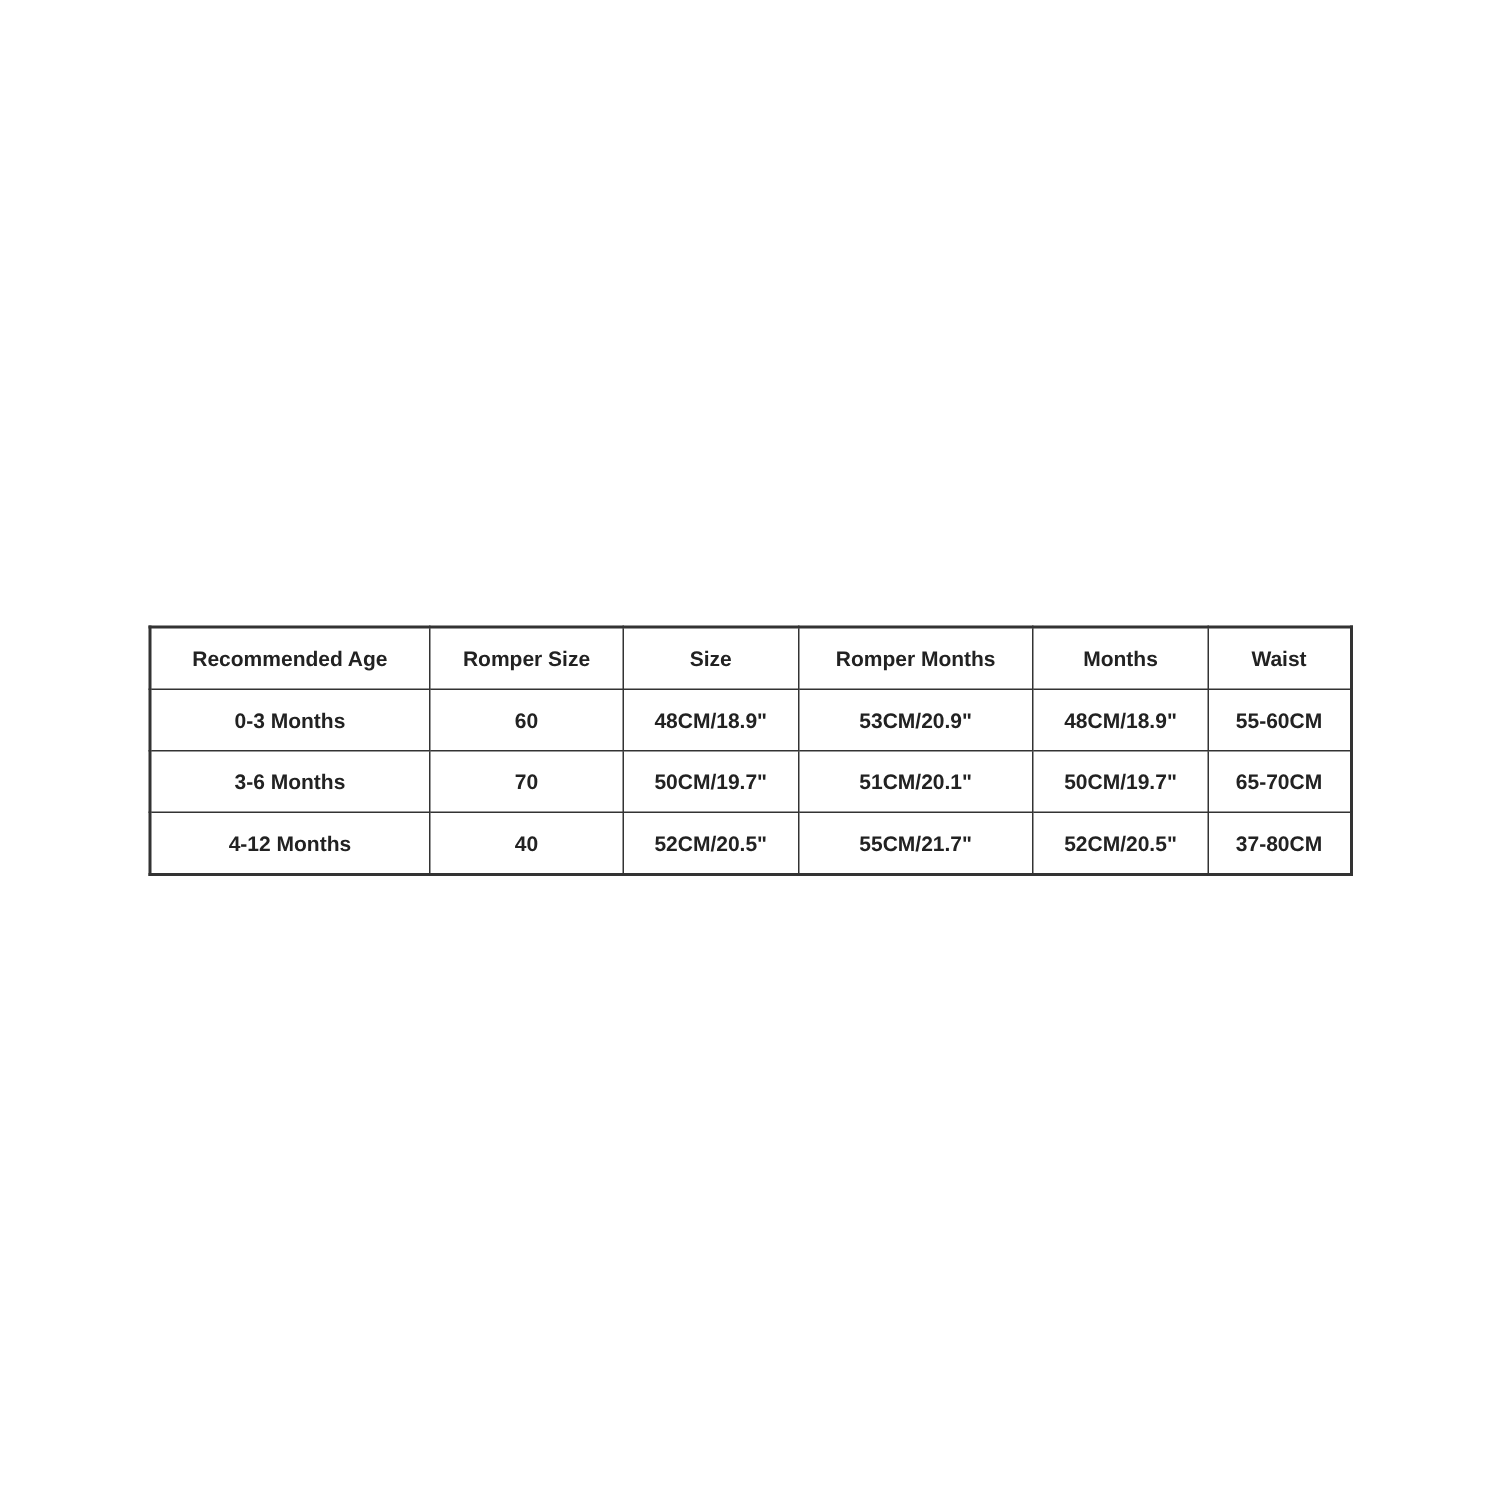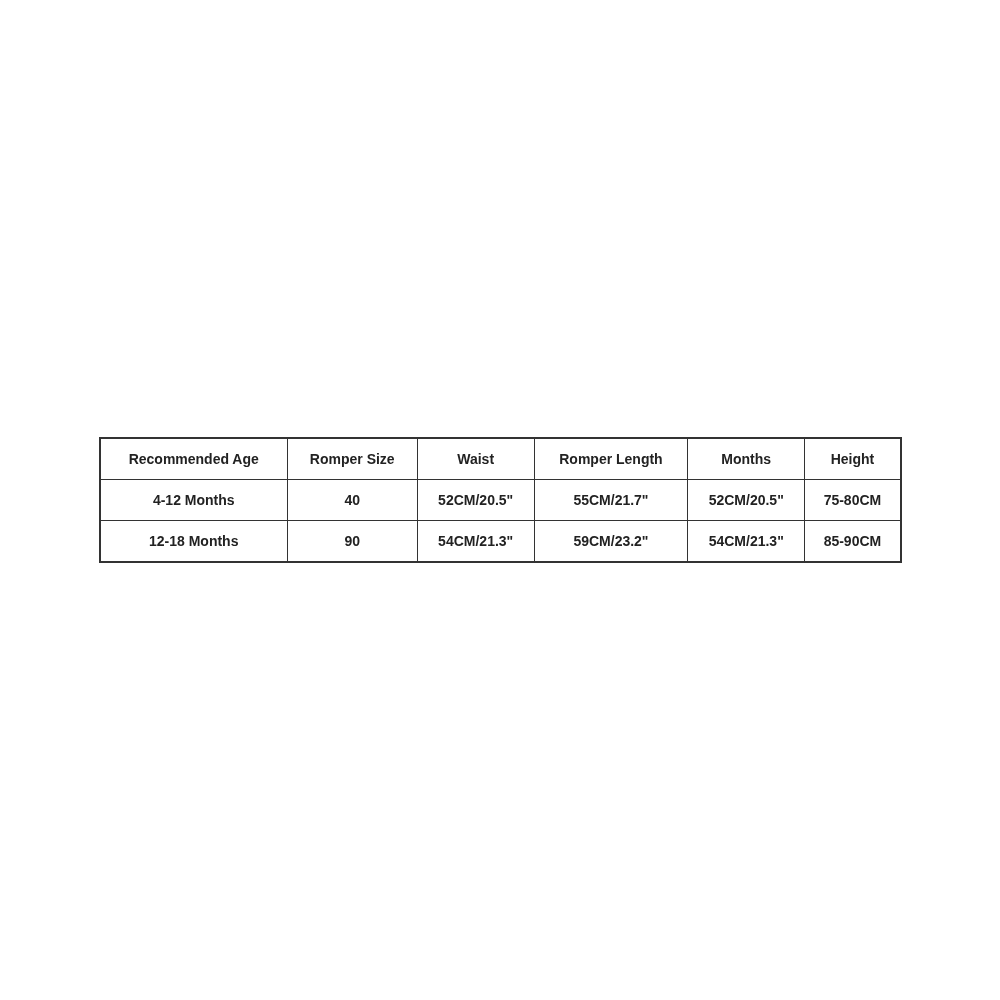--- a/index.html
+++ b/index.html
@@ -59,38 +59,46 @@
   </style>
 </head>
 <body>
 
 <div class="table-container">
   <table>
     <thead>
       <tr>
         <th>Recommended Age</th>
         <th>Romper Size</th>
+        <th>Size</th>
+        <th>Romper Months</th>
+        <th>Months</th>
         <th>Waist</th>
-        <th>Romper Length</th>
-        <th>Months</th>
-        <th>Height</th>
       </tr>
     </thead>
     <tbody id="table-body">
+    <tr>
+          <td>0-3 Months</td>
+          <td>60</td>
+          <td>48CM/18.9"</td>
+          <td>53CM/20.9"</td>
+          <td>48CM/18.9"</td>
+          <td>55-60CM</td>
+        </tr>
+        <tr>
+          <td>3-6 Months</td>
+          <td>70</td>
+          <td>50CM/19.7"</td>
+          <td>51CM/20.1"</td>
+          <td>50CM/19.7"</td>
+          <td>65-70CM</td>
+        </tr>
         <tr>
           <td>4-12 Months</td>
           <td>40</td>
           <td>52CM/20.5"</td>
           <td>55CM/21.7"</td>
           <td>52CM/20.5"</td>
-          <td>75-80CM</td>
-        </tr>
-        <tr>
-          <td>12-18 Months</td>
-          <td>90</td>
-          <td>54CM/21.3"</td>
-          <td>59CM/23.2"</td>
-          <td>54CM/21.3"</td>
-          <td>85-90CM</td>
+          <td>37-80CM</td>
         </tr>
       </tbody>
   </table>
 </div>
 
 </body></html>

